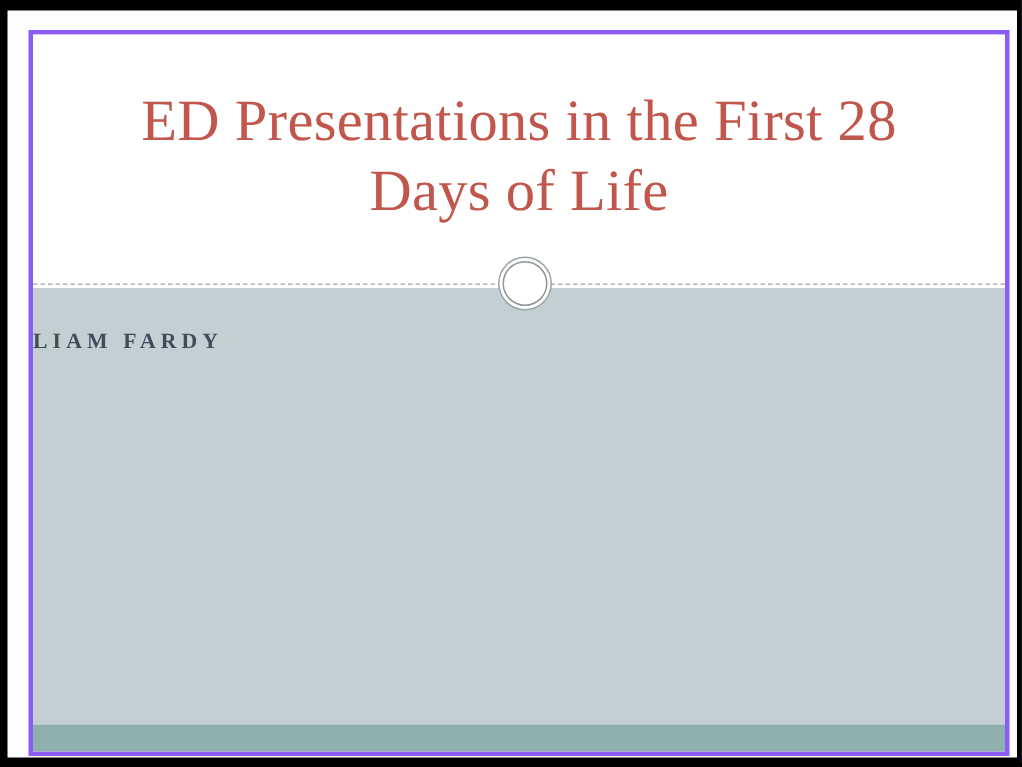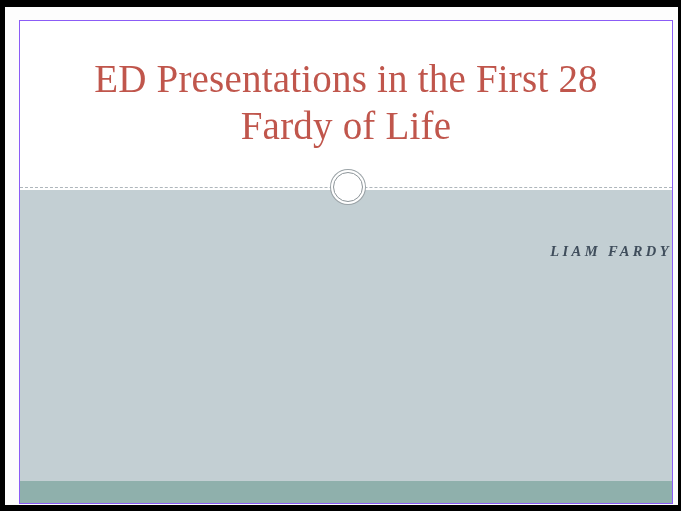--- a/index.html
+++ b/index.html
@@ -34,21 +34,21 @@
   }
 
   
   #slide {
     position: absolute;
     left: 14px;
     top: 13px;
     width: 654px;
     height: 484px;
     background: #ffffff;
-    border: 1px solid #8b5cf6;
+    border: 3px solid #8b5cf6;
     box-sizing: border-box;
     overflow: hidden;
   }
 
   
   #title-area {
     position: absolute;
     left: 0;
     top: 0;
     width: 100%;
@@ -103,24 +103,23 @@
     left: 0;
     top: 169px;
     width: 100%;
     height: 291px;
     background: #c3cfd3;
   }
 
   #subtitle-block {
     position: absolute;
     left: 0;
-    top: 50px;
+    top: 25px;
     width: 100%;
-    text-align: right;
-    font-style: italic;
+    text-align: left;
   }
 
   .subtitle-line {
     color: #3f4d5b;
     font-family: "Liberation Serif", serif;
     font-size: 14.5px;
     line-height: 22px;
     font-weight: 700;
     letter-spacing: 3.4px;
     text-transform: uppercase;
@@ -142,21 +141,21 @@
 
 <div id="viewer">
 
   <div id="slide-mat">
 
     <div id="slide">
 
       <div id="title-area">
         <h1 id="slide-title">
           <span>ED Presentations in the First 28</span><br>
-          <span>Fardy of Life</span>
+          <span>Days of Life</span>
         </h1>
       </div>
 
       <div id="divider-line"></div>
 
       <div id="divider-circle"></div>
 
       <div id="body-panel">
 
         <div id="subtitle-block">

